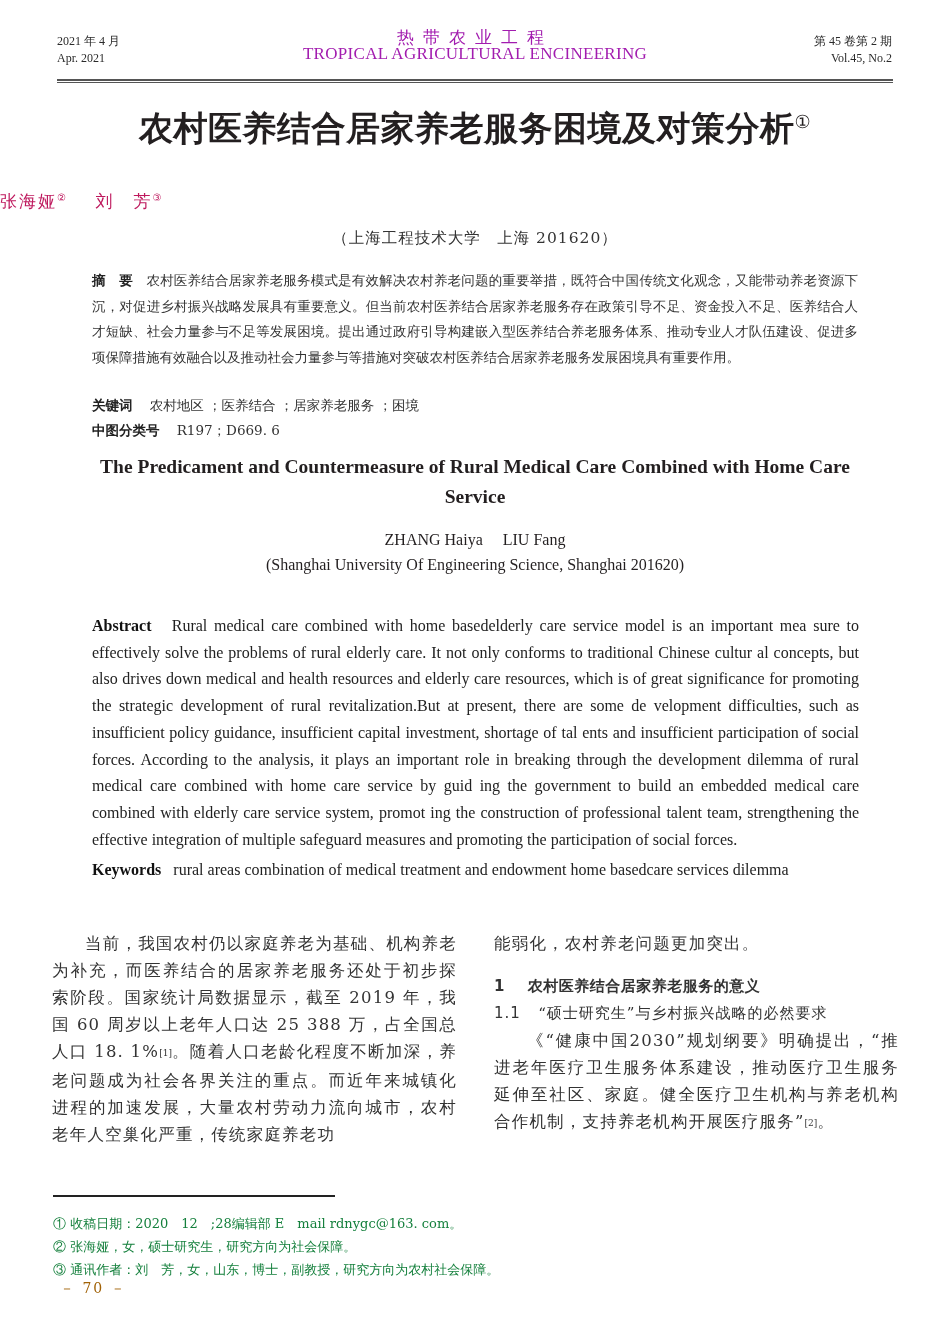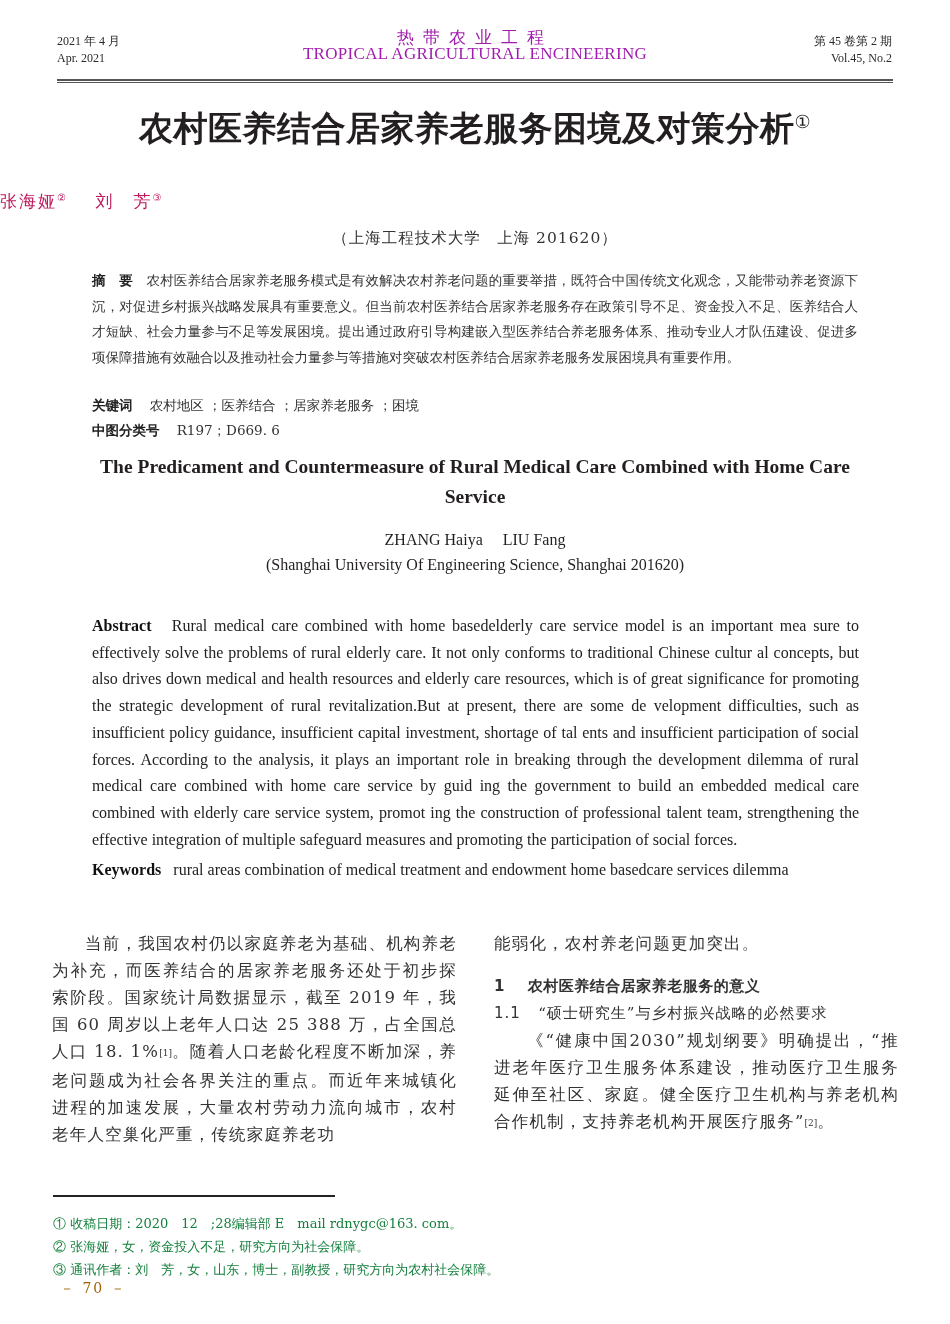--- a/index.html
+++ b/index.html
@@ -108,16 +108,16 @@
     <span>“硕士研究生”与乡村振兴战略的必然要求</span>
   </div>
   <div class="indent">
     <span>《“健康中国2030”规划纲要》明确提出，“推进老年医疗卫生服务体系建设，推动医疗卫生服务延伸至社区、家庭。健全医疗卫生机构与养老机构合作机制，支持养老机构开展医疗服务”</span><span class="ref">[2]</span><span>。</span>
   </div>
 </div>
 
 <div class="abs fn-rule"></div>
 <div class="abs fn">
   <div><span>①</span>&nbsp;<span>收稿日期：2020　12　;28编辑部 E　mail rdnygc@163. com。</span></div>
-  <div><span>②</span>&nbsp;<span>张海娅，女，资金投入不足，研究方向为社会保障。</span></div>
+  <div><span>②</span>&nbsp;<span>张海娅，女，硕士研究生，研究方向为社会保障。</span></div>
   <div><span>③</span>&nbsp;<span>通讯作者：刘　芳，女，山东，博士，副教授，研究方向为农村社会保障。</span></div>
 </div>
 <div class="abs pageno">－ 70 －</div>
 
 </body></html>

